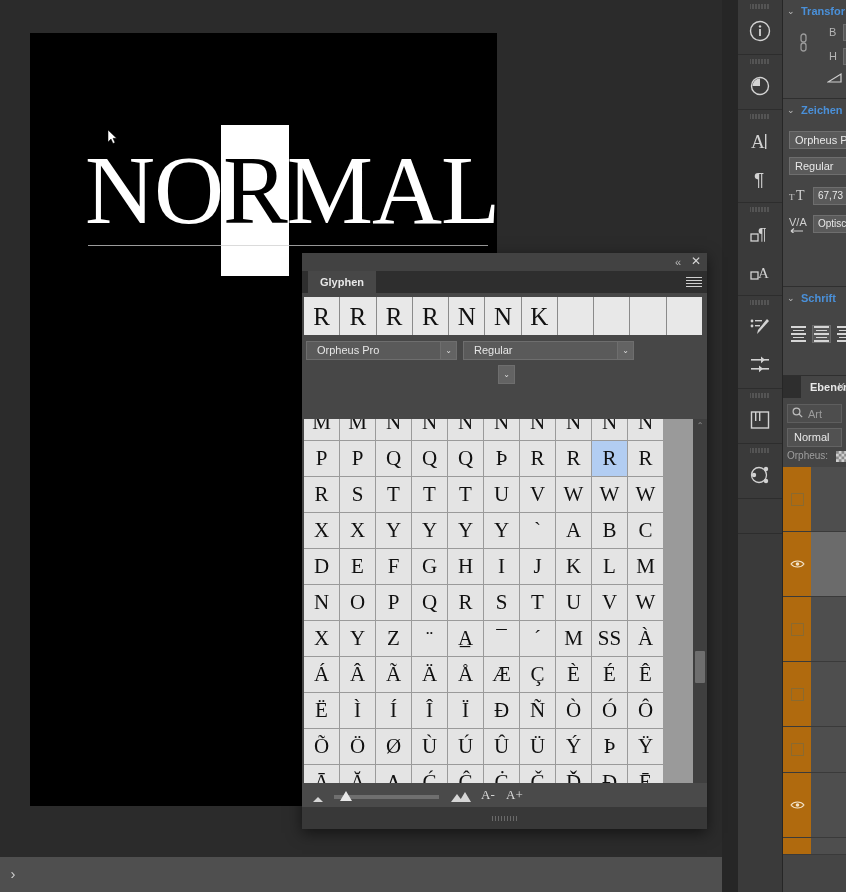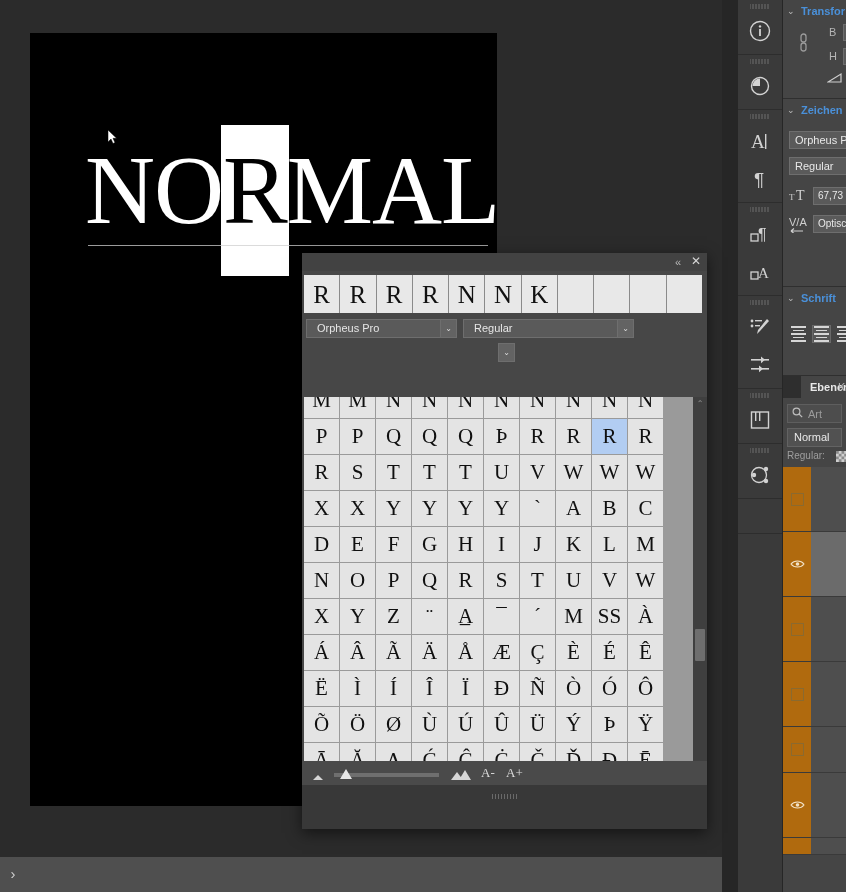--- a/index.html
+++ b/index.html
@@ -161,20 +161,29 @@
   </div>
   <div class="statusbar">
     <div class="status-arrow">›</div>
   </div>
 
   <div class="glyphs">
     <div class="g-titlebar">
       <div class="g-collapse">«</div>
       <div class="g-close">✕</div>
     </div>
+    <div class="g-tabbar">
+      <div class="g-tab">Glyphen</div>
+      <div class="g-menu">
+          <i></i>
+          <i></i>
+          <i></i>
+          <i></i>
+        </div>
+    </div>
 
     <div class="g-body">
 
       <div class="recent" id="recent-glyphs">
           <div class="rcell">R</div>
           <div class="rcell">R</div>
           <div class="rcell">R</div>
           <div class="rcell">R</div>
           <div class="rcell">N</div>
           <div class="rcell">N</div>
@@ -552,21 +561,21 @@
         <span class="mg">
           <svg width="11" height="11" viewBox="0 0 11 11">
               <circle cx="4.5" cy="4.5" r="3.4" fill="none" stroke="#bdbdbd" stroke-width="1.2"></circle>
               <path d="M7 7 L10.2 10.2" stroke="#bdbdbd" stroke-width="1.2"></path>
             </svg>
         </span>
         <span class="ph">Art</span>
       </div>
       <div class="l-blend">Normal</div>
       <div class="l-lock">
-        <span class="lt">Regular:</span>
+        <span class="lt">Orpheus:</span>
         <span class="chk"></span>
       </div>
       <div id="layer-rows">
           <div class="lrow" style="height: 64px;">
             <div class="lvis" style="background: rgb(176, 106, 14);">
               <span class="sqr"></span>
             </div>
           </div>
           <div class="lrow sel" style="height: 64px;">
             <div class="lvis" style="background: rgb(176, 106, 14);">

